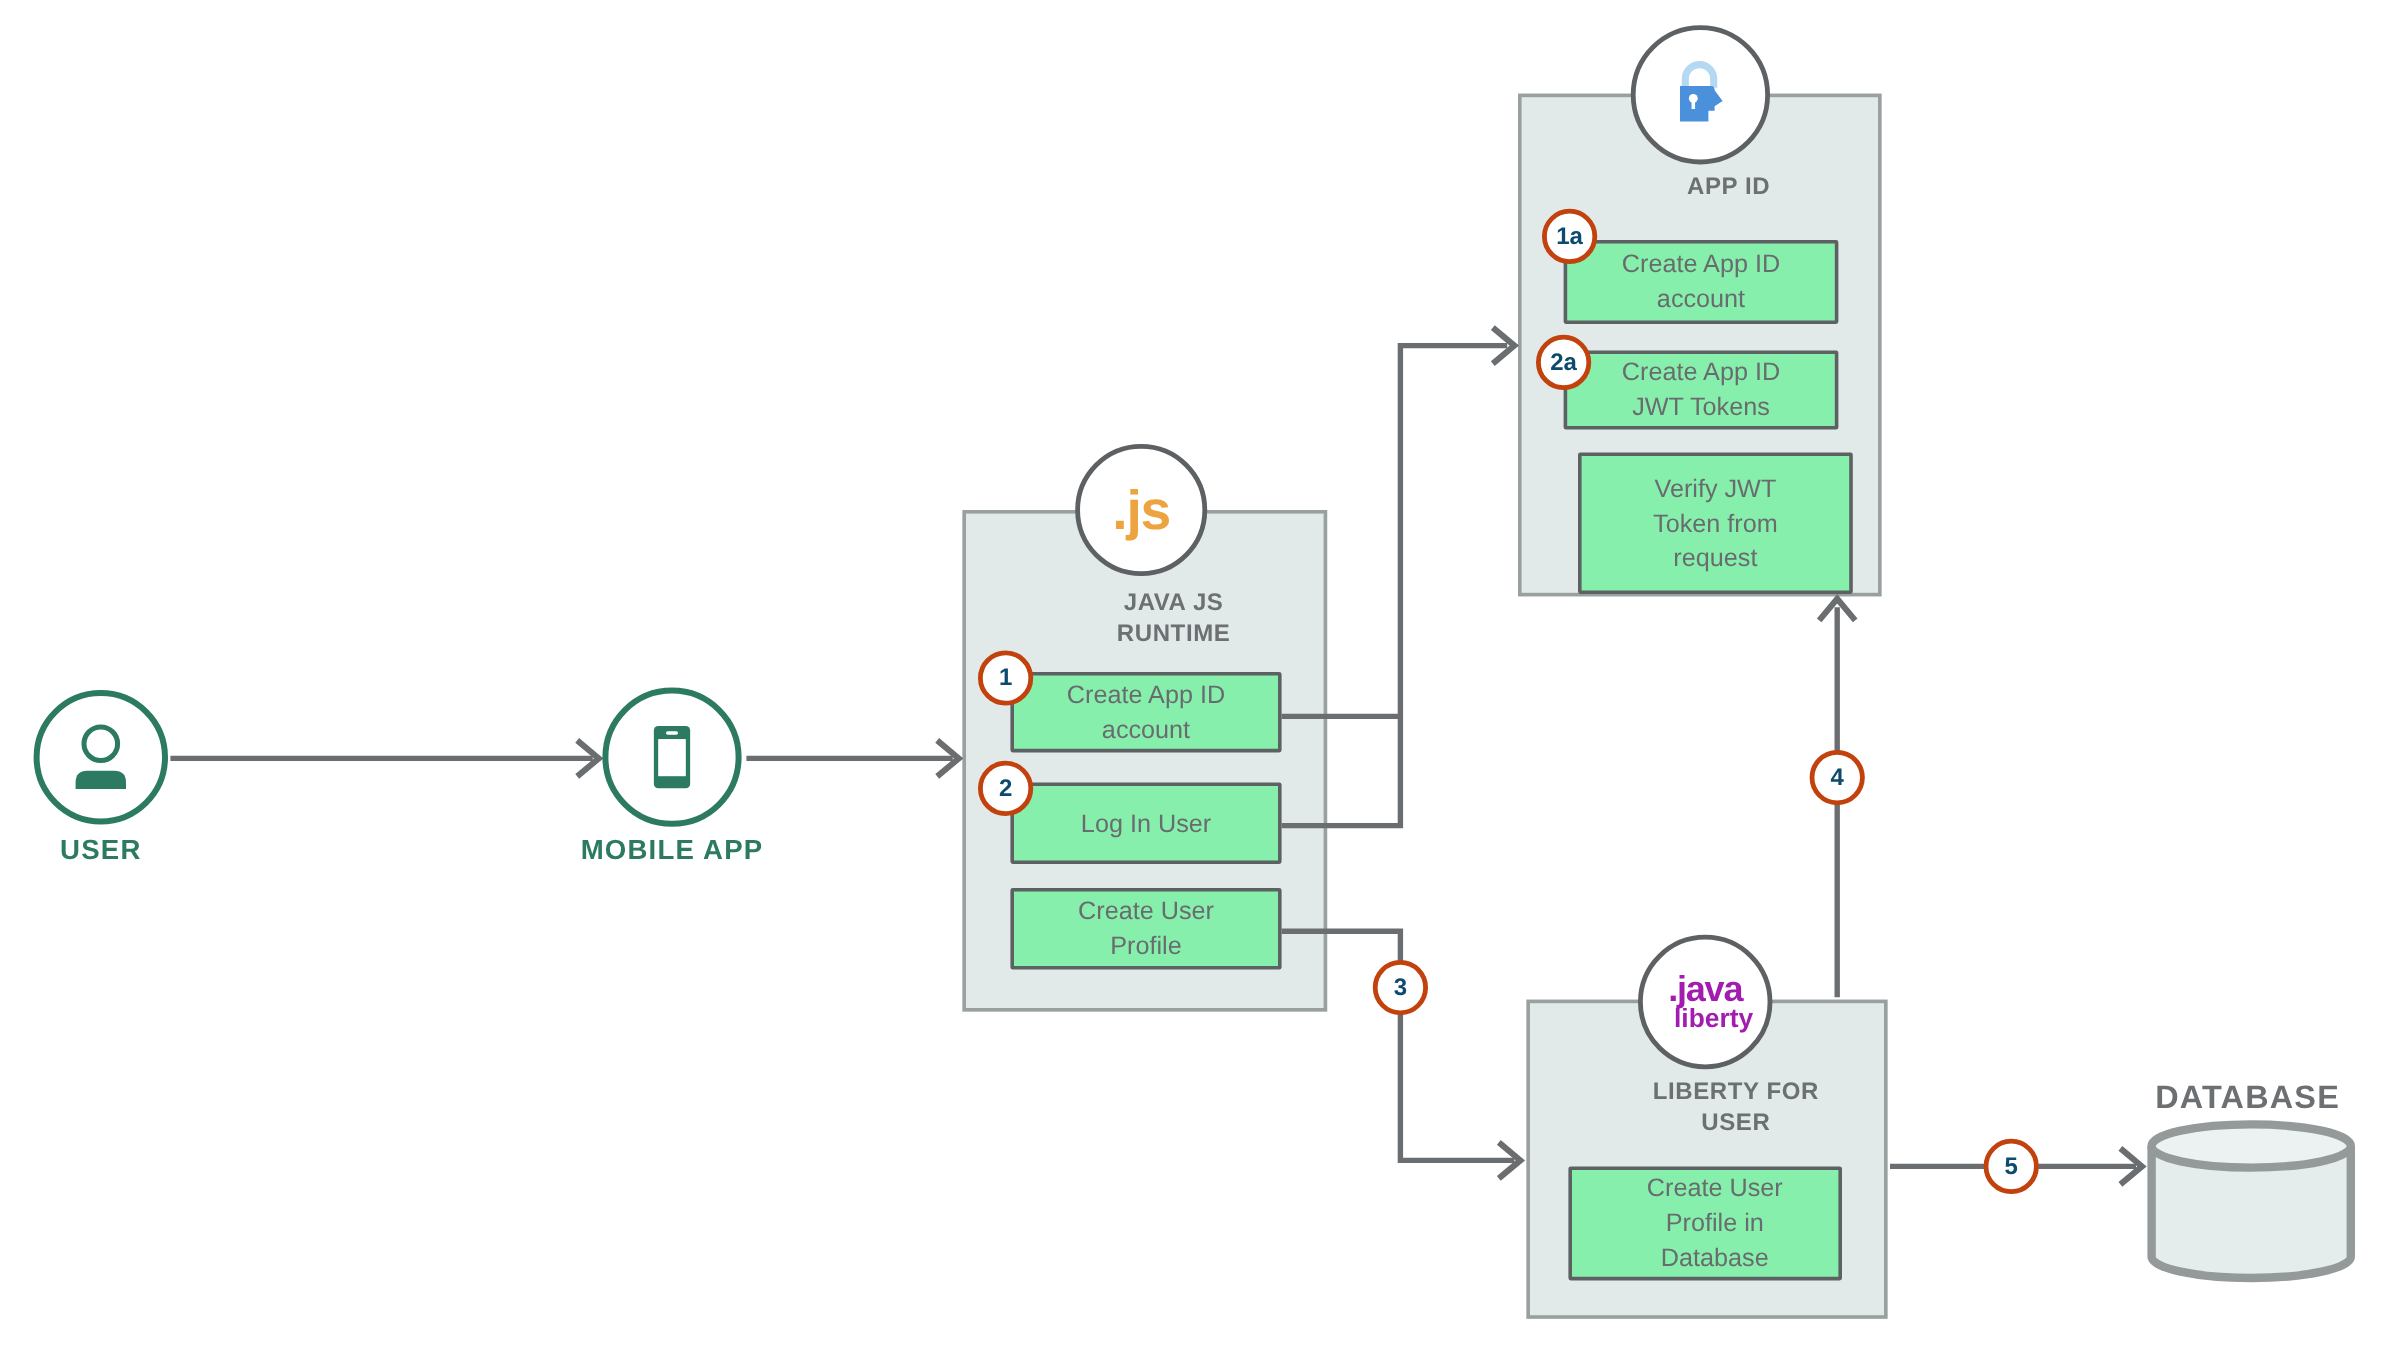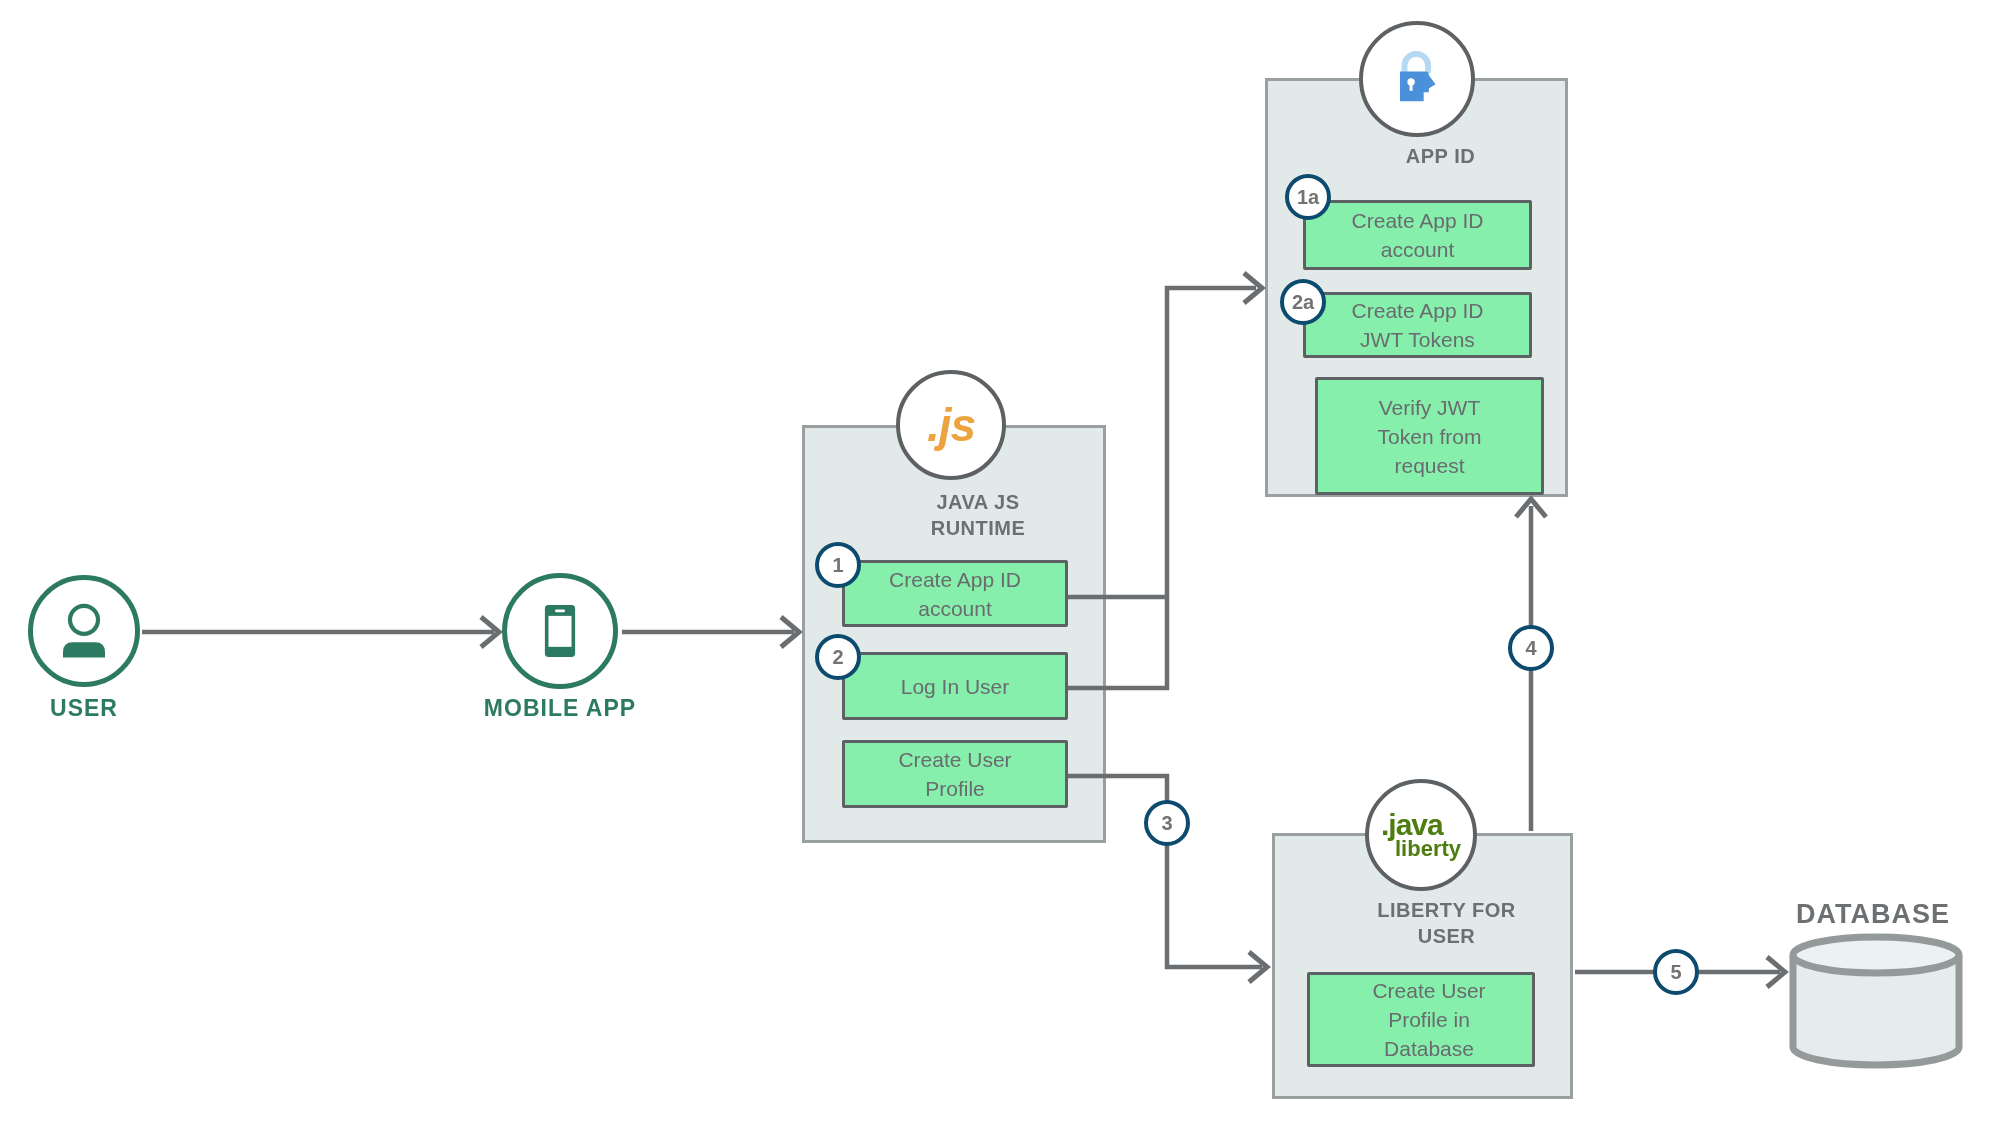--- a/index.html
+++ b/index.html
@@ -23,36 +23,36 @@
     position:absolute;background:#ffffff;border-radius:50%;box-sizing:border-box;
     display:flex;align-items:center;justify-content:center;
   }
   .gray-ring{border:5px solid #5d6163;}
   .green-ring{border:5px solid #2d7a62;}
   .node-label{
     position:absolute;text-align:center;font-weight:bold;font-size:23px;
     color:#2d7a62;letter-spacing:1px;
   }
   .js-logo{font-size:46px;font-weight:bold;color:#eda33f;letter-spacing:-1px;}
-  .liberty-logo{text-align:left;color:#4d7c0f;line-height:1;}
+  .liberty-logo{text-align:center;color:#a21caf;line-height:1;}
   .liberty-logo .l1{font-size:30px;font-weight:bold;letter-spacing:-1px;}
   .liberty-logo .l2{font-size:22px;font-weight:600;margin-top:-2px;margin-left:14px;}
   
   .step-box{
     position:absolute;background:#86efac;border:3px solid #5d6163;border-radius:2px;
     box-sizing:border-box;display:flex;align-items:center;justify-content:center;
     text-align:center;color:#696c6e;font-size:21px;line-height:29px;
   }
   .step-box .wrap{display:inline-block;}
   .w160{max-width:165px;} .w130{max-width:135px;} .w120{max-width:122px;}
   
   .badge{
     position:absolute;width:46px;height:46px;border-radius:50%;background:#ffffff;
-    border:4px solid #0c4a6e;box-sizing:border-box;display:flex;align-items:center;
-    justify-content:center;font-weight:bold;font-size:20px;color:#737373;
+    border:4px solid #c2410c;box-sizing:border-box;display:flex;align-items:center;
+    justify-content:center;font-weight:bold;font-size:20px;color:#0c4a6e;
   }
   .db-label{
     position:absolute;text-align:center;font-weight:bold;font-size:27px;
     color:#6d7072;letter-spacing:1px;
   }
   svg{display:block;overflow:visible;}
 </style>
 </head>
 <body>
 
@@ -98,21 +98,21 @@
   <div class="logo-circle green-ring" style="left:502px;top:573px;width:116px;height:116px;">
     <svg width="72" height="72" viewBox="0 0 100 100">
       <rect x="29" y="14" width="42" height="72" rx="5" fill="#2d7a62"></rect>
       <rect x="34" y="29" width="32" height="43" fill="#ffffff"></rect>
       <rect x="43" y="20" width="14" height="4" rx="2" fill="#ffffff"></rect>
     </svg>
   </div>
   <div class="node-label" style="left:450px;top:695px;width:220px;">MOBILE APP</div>
 
   <div class="panel-content" style="left:802px;top:425px;width:304px;height:418px;">
-    <div class="logo-circle gray-ring" style="left:94px;top:-55px;width:110px;height:110px;border-width:4px;font-style:italic;">
+    <div class="logo-circle gray-ring" style="left:94px;top:-55px;width:110px;height:110px;border-width:4px;">
       <span class="js-logo">.js</span>
     </div>
     <div class="panel-label" style="top:64px;">
       <span class="w120">JAVA JS RUNTIME</span>
     </div>
     <div class="step-box" style="left:40px;top:135px;width:226px;height:67px;">
       <span class="wrap w160">Create App ID account</span>
     </div>
     <div class="step-box" style="left:40px;top:227px;width:226px;height:68px;">
       <span class="wrap w160">Log In User</span>

